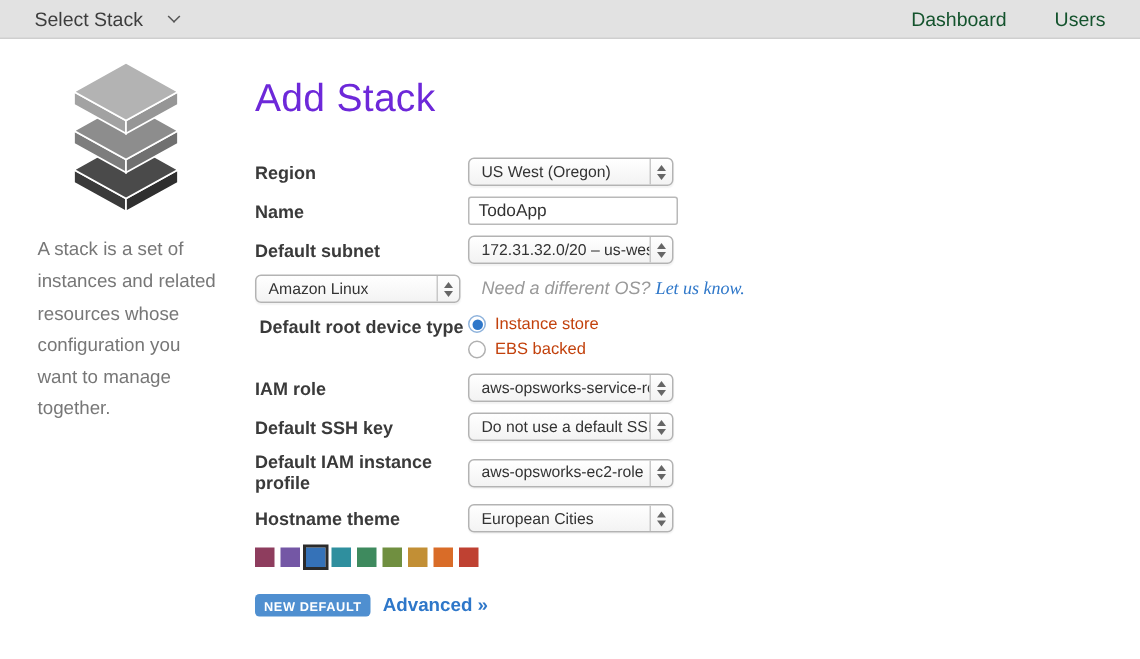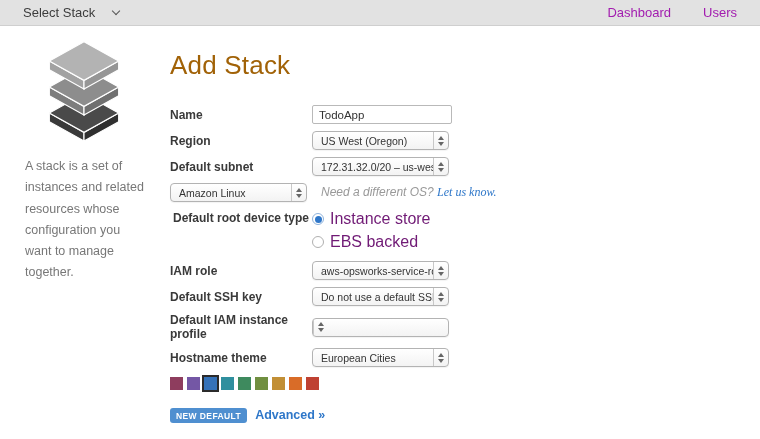--- a/index.html
+++ b/index.html
@@ -8,30 +8,30 @@
   .app { position:relative; width:760px; height:439px; background:#fff; overflow:hidden; }
 
   
   .topbar { height:26px; background:#e2e2e2; border-bottom:1px solid #cfcfcf;
             display:flex; align-items:center; justify-content:space-between; padding:0 23px; }
   .topbar-left { display:flex; align-items:center; gap:18px; cursor:pointer; }
   .topbar-label { font-size:13px; color:#3c3c3c; }
   .caret { width:6px; height:6px; border-right:1.5px solid #555; border-bottom:1.5px solid #555;
            transform:rotate(45deg); margin-top:-3px; }
   .topbar-right { display:flex; align-items:center; gap:32px; }
-  .topbar-right span { font-size:13px; color:#a21caf; cursor:pointer; }
+  .topbar-right span { font-size:13px; color:#14532d; cursor:pointer; }
 
   
   .content { display:flex; }
   .sidebar { width:168px; flex:0 0 168px; padding-top:12px; }
   .stack-icon { display:block; margin:0 auto; }
   .sidebar-desc { margin:14px 24px 0 25px; font-size:12.5px; line-height:1.7; color:#777; }
 
   .main { flex:1; padding:16px 22px 0 2px; }
-  h1 { font-size:26px; font-weight:400; color:#a16207; margin:8px 0 24px; letter-spacing:0.2px; }
+  h1 { font-size:26px; font-weight:400; color:#6d28d9; margin:8px 0 24px; letter-spacing:0.2px; }
 
   
   .form-row { display:flex; align-items:center; margin-bottom:7px; min-height:19px; }
   .form-row.top-align { align-items:flex-start; }
   .flabel { width:142px; flex:0 0 142px; font-size:12px; font-weight:bold; color:#3a3a3a; }
 
   .text-input { width:140px; height:19px; border:1px solid #b9b9b9; border-radius:2px;
                 font-size:11.5px; padding:0 6px; color:#333; font-family:inherit; }
 
   .sel { width:137px; height:19px; border:1px solid #b3b3b3; border-radius:4px;
@@ -48,21 +48,21 @@
 
   .hint { margin-left:14px; font-size:12px; font-style:italic; color:#999; }
   .hint a { color:var(--accent,#2e77c9); text-decoration:none; font-style:italic;font-family:Liberation Serif, serif; }
 
   .radio-group { display:flex; flex-direction:column; gap:5px; padding-top:1px; }
   .radio-row { display:flex; align-items:center; gap:6px; cursor:pointer; }
   .radio { width:12px; height:12px; border-radius:50%; border:1px solid #b0b0b0; background:#fff;
            display:flex; align-items:center; justify-content:center; }
   .radio.checked { border-color:#8fb3dc; }
   .radio.checked::after { content:""; width:7px; height:7px; border-radius:50%; background:#2f77c9; }
-  .radio-label { font-size:16px; color:#701a75; }
+  .radio-label { font-size:11px; color:#c2410c; }
 
   .swatches { display:flex; align-items:center; gap:4px; }
   .swatch { width:13px; height:13px; cursor:pointer; }
   .swatch.selected { outline:2px solid #2b2b2b; outline-offset:0px; }
 
   .badge-row { display:flex; align-items:center; gap:8px; margin-top:15px; }
   .badge { background:#4f8fd0; color:#fff; font-size:8.5px; font-weight:bold; letter-spacing:0.4px;
            border-radius:3px; padding:2.5px 6px 2px; }
   .advanced { font-size:12.5px; font-weight:bold; color:var(--accent,#2e77c9); text-decoration:none; }
 </style>
@@ -105,33 +105,33 @@
           <polygon points="55,4 91,24 55,44 19,24" fill="#b3b3b3" stroke="#fff" stroke-width="1.2"></polygon>
         </g>
       </svg>
       <p class="sidebar-desc">A stack is a set of instances and related resources whose configuration you want to manage together.</p>
     </div>
 
     <div class="main">
       <h1>Add Stack</h1>
 
       <div class="form-row">
+        <span class="flabel">Region</span>
+        <div class="sel">
+          <span class="sel-value">US West (Oregon)</span>
+          <span class="sel-arrows">
+              <i class="tri-up"></i>
+              <i class="tri-down"></i>
+            </span>
+        </div>
+      </div>
+
+      <div class="form-row">
         <span class="flabel">Name</span>
         <input class="text-input" type="text" value="TodoApp" style="">
-      </div>
-
-      <div class="form-row">
-        <span class="flabel">Region</span>
-        <div class="sel">
-          <span class="sel-value">US West (Oregon)</span>
-          <span class="sel-arrows">
-              <i class="tri-up"></i>
-              <i class="tri-down"></i>
-            </span>
-        </div>
       </div>
 
 
       <div class="form-row">
         <span class="flabel">Default subnet</span>
         <div class="sel">
           <span class="sel-value">172.31.32.0/20 – us-west-2a</span>
           <span class="sel-arrows">
               <i class="tri-up"></i>
               <i class="tri-down"></i>
@@ -185,20 +185,21 @@
           <span class="sel-arrows">
               <i class="tri-up"></i>
               <i class="tri-down"></i>
             </span>
         </div>
       </div>
 
       <div class="form-row">
         <span class="flabel">Default IAM instance profile</span>
         <div class="sel">
+          <span class="sel-value">aws-opsworks-ec2-role</span>
           <span class="sel-arrows">
               <i class="tri-up"></i>
               <i class="tri-down"></i>
             </span>
         </div>
       </div>
 
       <div class="form-row">
         <span class="flabel">Hostname theme</span>
         <div class="sel">

